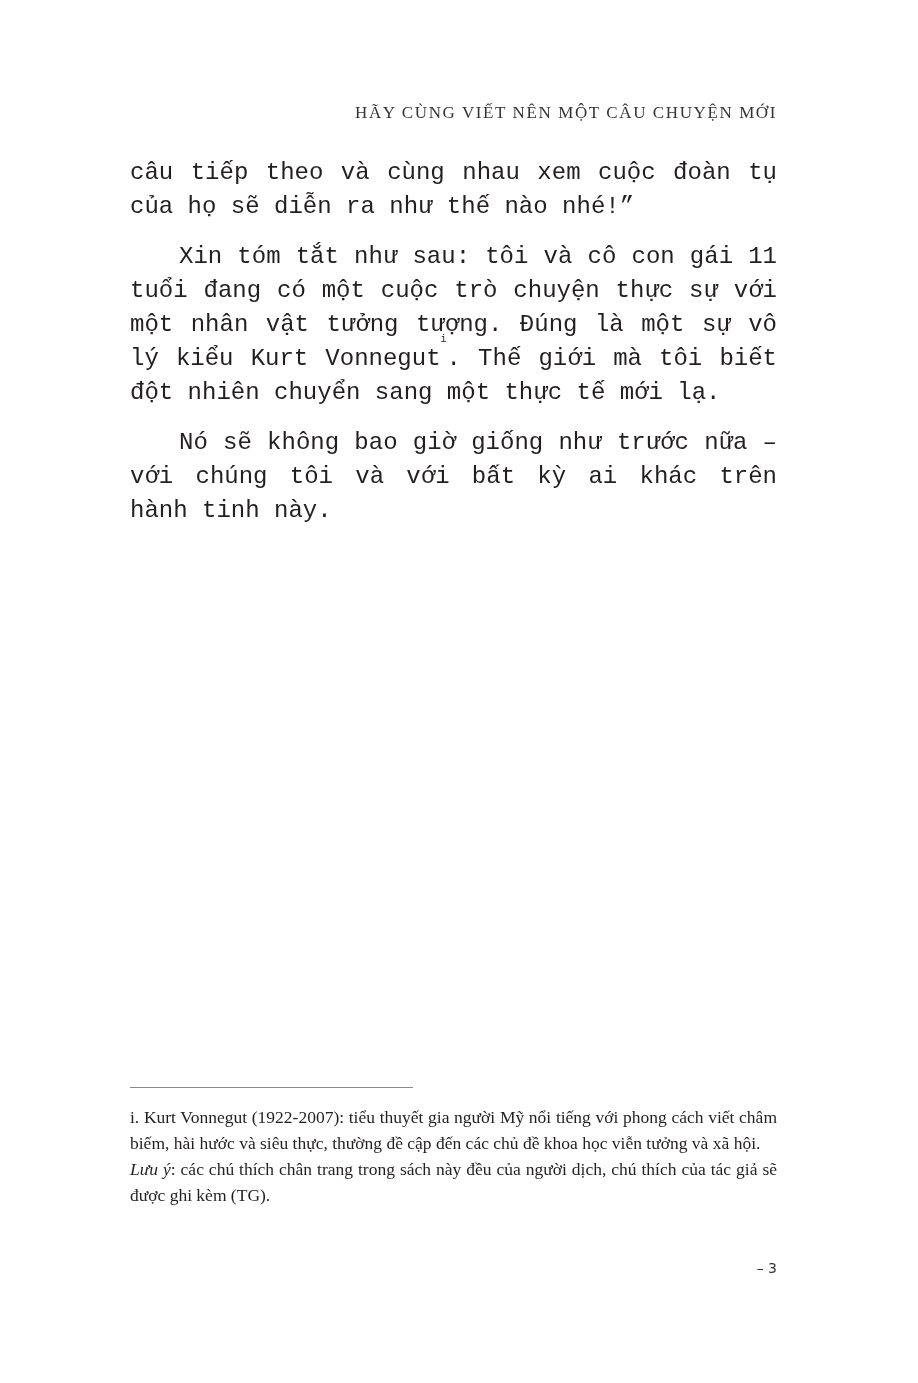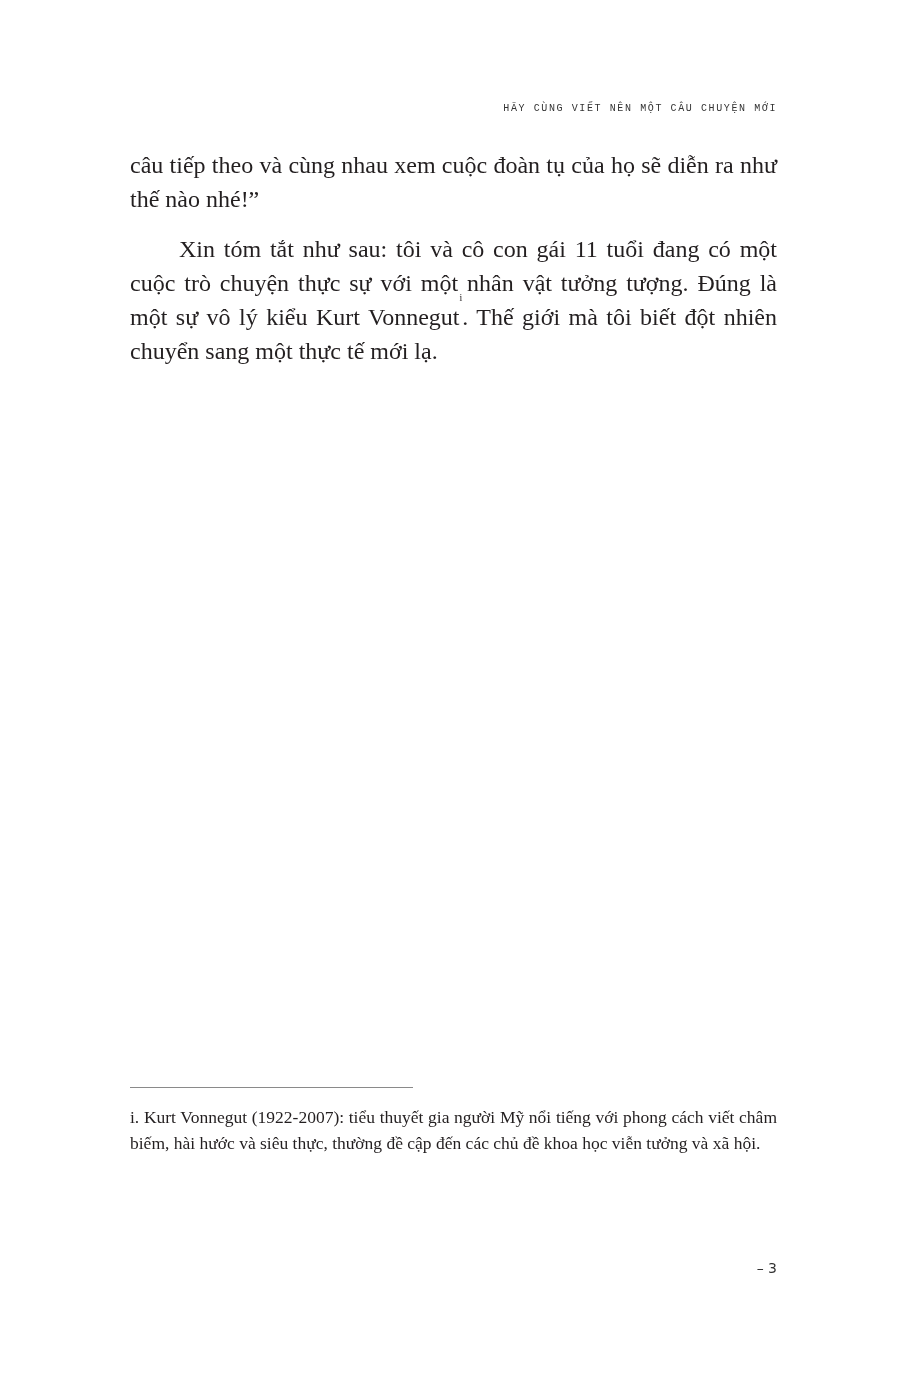--- a/index.html
+++ b/index.html
@@ -11,32 +11,32 @@
       width: 918px;
       height: 1383px;
       position: relative;
       overflow: hidden;
       color: #231f20;
     }
     .running-header {
       position: absolute;
       top: 103px;
       right: 141px;
-      font-family: Liberation Mono, monospace;
-      font-size: 10px;
+      font-family: Liberation Serif, serif;
+      font-size: 17px;
       letter-spacing: 1.6px;
       color: #333333;
       white-space: nowrap;
     }
     .body-text {
       position: absolute;
       left: 130px;
-      top: 148px;
+      top: 156px;
       width: 647px;
-      font-family: Liberation Serif, serif;
+      font-family: Liberation Mono, monospace;
       font-size: 24px;
       line-height: 34px;
       text-align: justify;
       color: #231f20;
     }
     .body-text p {
       margin: 0 0 15px 0;
     }
     .body-text p.indent {
       text-indent: 49px;
@@ -88,21 +88,23 @@
     }
   </style>
 </head>
 <body>
 
 <div class="running-header">HÃY CÙNG VIẾT NÊN MỘT CÂU CHUYỆN MỚI</div>
 
 <div class="body-text">
   <p class="first">câu tiếp theo và cùng nhau xem cuộc đoàn tụ của họ sẽ diễn ra như thế nào nhé!”</p>
   <p class="indent"><span>Xin tóm tắt như sau: tôi và cô con gái 11 tuổi đang có một cuộc trò chuyện thực sự với một nhân vật tưởng tượng. Đúng là một sự vô lý kiểu Kurt Vonnegut</span><sup class="fnref">i</sup><span>. Thế giới mà tôi biết đột nhiên chuyển sang một thực tế mới lạ.</span></p>
+  <p class="indent">Nó sẽ không bao giờ giống như trước nữa – với chúng tôi và với bất kỳ ai khác trên hành tinh này.</p>
 </div>
 
 <div class="footnote-rule"></div>
 
 <div class="footnotes">
   <p>i. Kurt Vonnegut (1922-2007): tiểu thuyết gia người Mỹ nổi tiếng với phong cách viết châm biếm, hài hước và siêu thực, thường đề cập đến các chủ đề khoa học viễn tưởng và xã hội.</p>
+  <p><em>Lưu ý</em><span>: các chú thích chân trang trong sách này đều của người dịch, chú thích của tác giả sẽ được ghi kèm (TG).</span></p>
 </div>
 
 <div class="page-number">– 3</div>
 
 </body></html>

